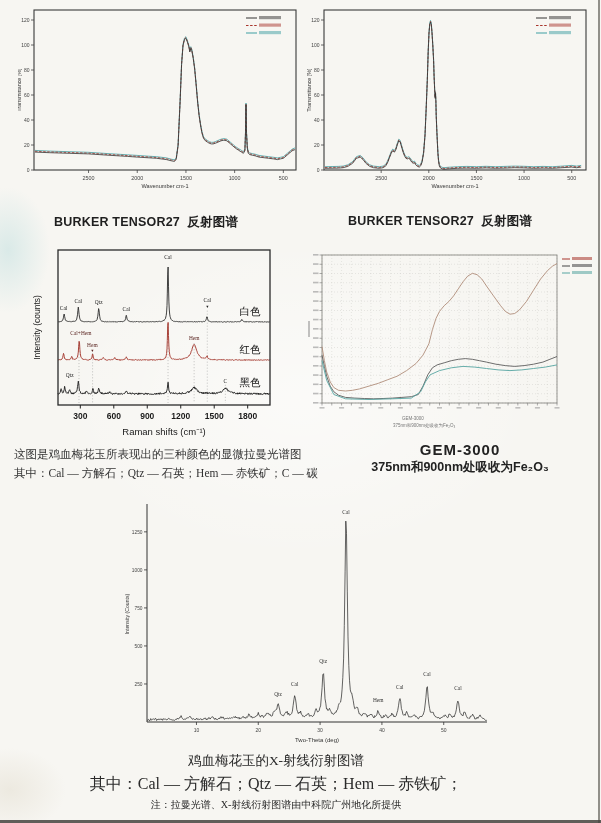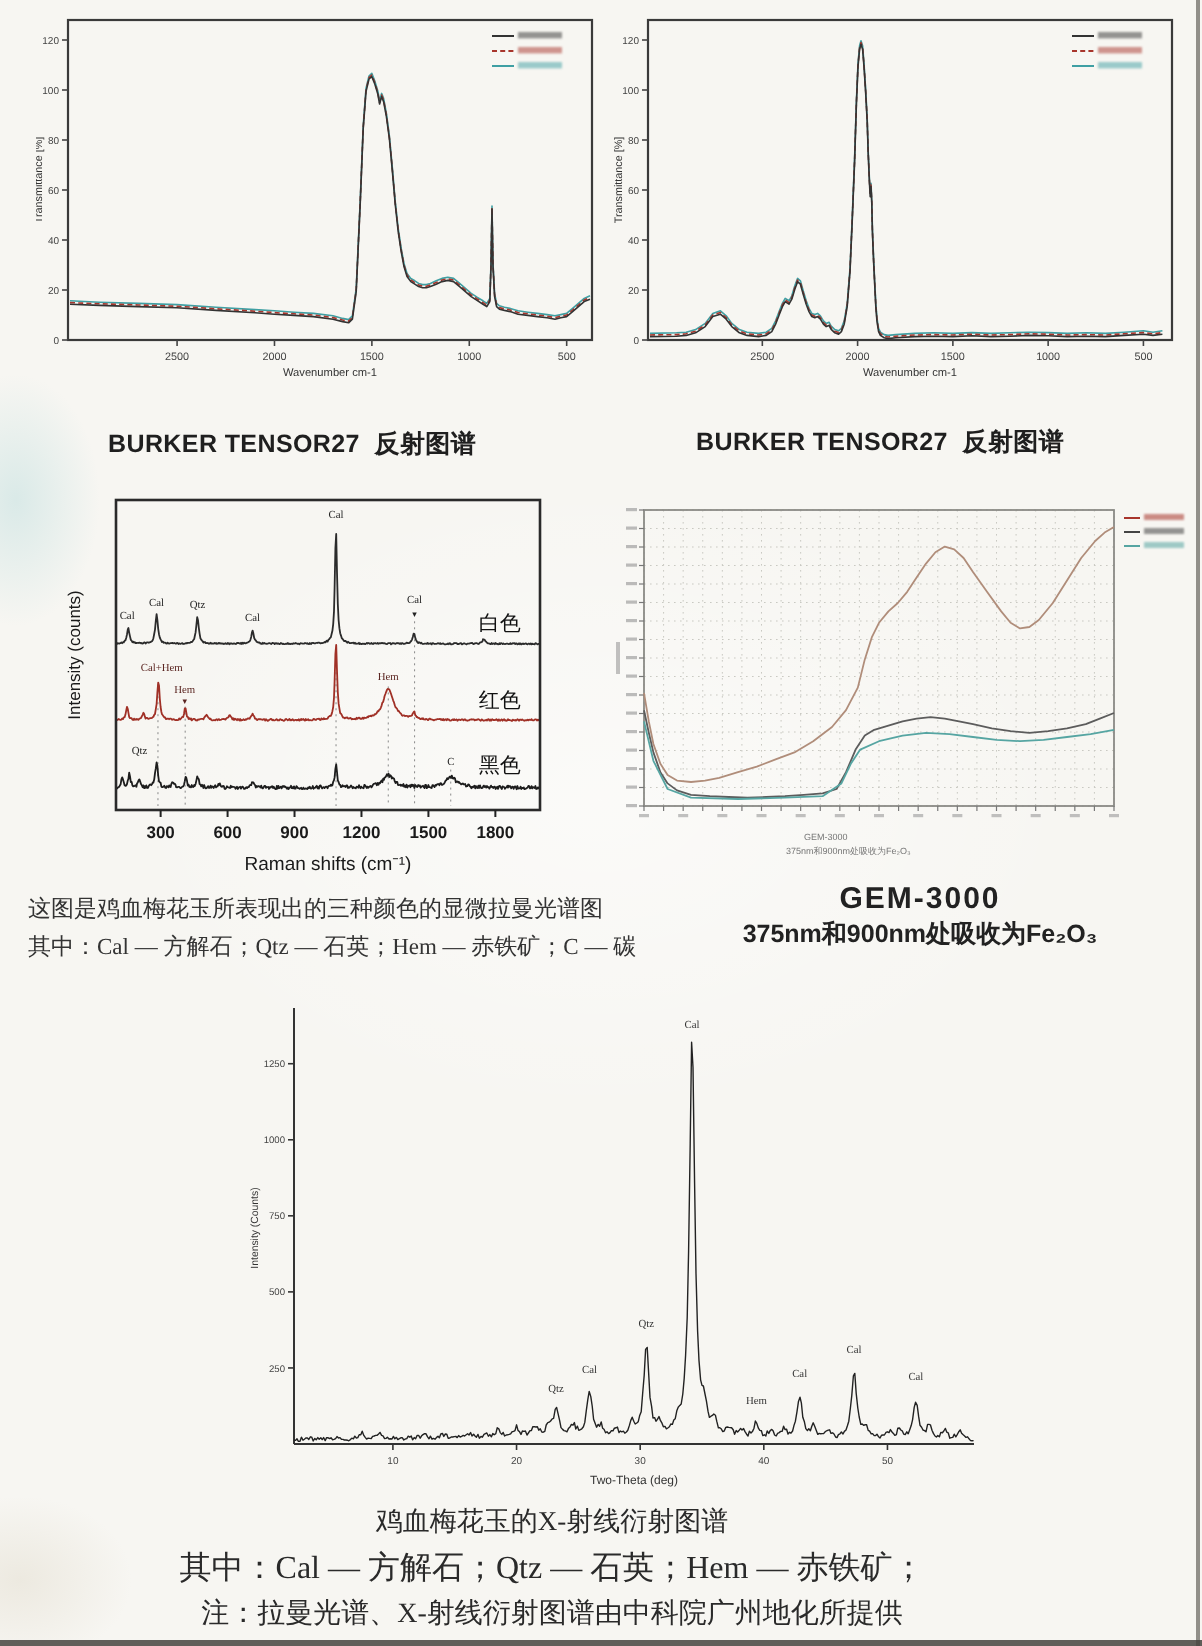--- a/index.html
+++ b/index.html
@@ -330,14 +330,14 @@
         <text x="251.0545454545455" y="15.909859154929563" font-size="5.4" text-anchor="middle" fill="#333" font-family="Liberation Serif,serif">Cal</text>
         <text x="283.2" y="203.76901408450703" font-size="5.4" text-anchor="middle" fill="#333" font-family="Liberation Serif,serif">Hem</text>
         <text x="304.83636363636367" y="190.53521126760563" font-size="5.4" text-anchor="middle" fill="#333" font-family="Liberation Serif,serif">Cal</text>
         <text x="332.0363636363636" y="178.3661971830986" font-size="5.4" text-anchor="middle" fill="#333" font-family="Liberation Serif,serif">Cal</text>
         <text x="362.9454545454545" y="192.05633802816902" font-size="5.4" text-anchor="middle" fill="#333" font-family="Liberation Serif,serif">Cal</text>
       </svg>
     </div>
 
   <div class="cap-serif center" style="top:752px;font-size:13.5px">鸡血梅花玉的X-射线衍射图谱</div>
   <div class="cap-serif center" style="top:774px;font-size:16px">其中：Cal — 方解石；Qtz — 石英；Hem — 赤铁矿；</div>
-  <div class="cap-serif center" style="top:798px;font-size:14px">注：拉曼光谱、X-射线衍射图谱由中科院广州地化所提供</div>
+  <div class="cap-serif center" style="top:798px;font-size:10px">注：拉曼光谱、X-射线衍射图谱由中科院广州地化所提供</div>
 </div>
 
 </body></html>

